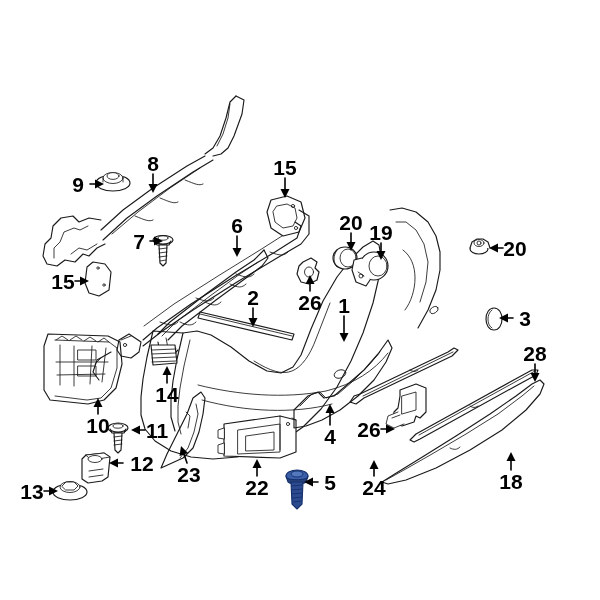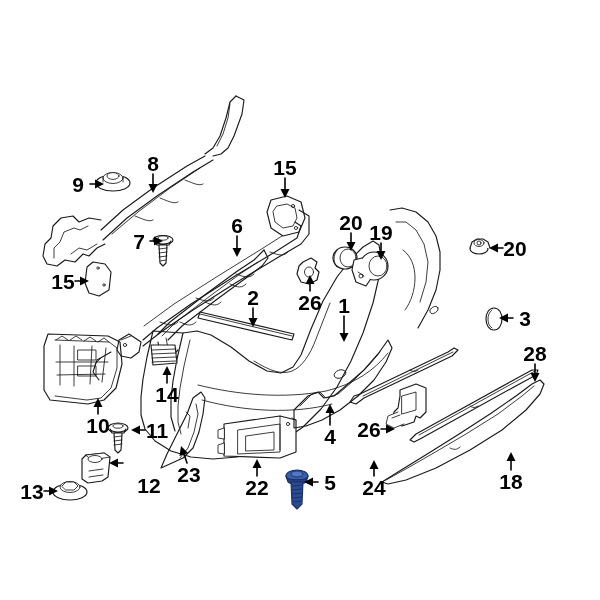--- a/index.html
+++ b/index.html
@@ -354,21 +354,21 @@
   <div class="callout-label" style="left:253px; top:297px;">2</div>
   <div class="callout-label" style="left:525px; top:318px;">3</div>
   <div class="callout-label" style="left:330px; top:436px;">4</div>
   <div class="callout-label" style="left:330px; top:482px;">5</div>
   <div class="callout-label" style="left:237px; top:225px;">6</div>
   <div class="callout-label" style="left:139px; top:241px;">7</div>
   <div class="callout-label" style="left:153px; top:163px;">8</div>
   <div class="callout-label" style="left:78px;  top:184px;">9</div>
   <div class="callout-label" style="left:98px;  top:425px;">10</div>
   <div class="callout-label" style="left:157px; top:430px;">11</div>
-  <div class="callout-label" style="left:149px; top:463px;margin-top:22px;">12</div>
+  <div class="callout-label" style="left:142px; top:463px;">12</div>
   <div class="callout-label" style="left:32px;  top:491px;">13</div>
   <div class="callout-label" style="left:167px; top:394px;">14</div>
   <div class="callout-label" style="left:285px; top:167px;">15</div>
   <div class="callout-label" style="left:515px; top:248px;">20</div>
   <div class="callout-label" style="left:63px;  top:281px;">15</div>
   <div class="callout-label" style="left:511px; top:481px;text-align:right;">18</div>
   <div class="callout-label" style="left:381px; top:232px;text-align:right;">19</div>
   <div class="callout-label" style="left:351px; top:222px;">20</div>
   <div class="callout-label" style="left:310px; top:302px;">26</div>
   <div class="callout-label" style="left:257px; top:487px;">22</div>

